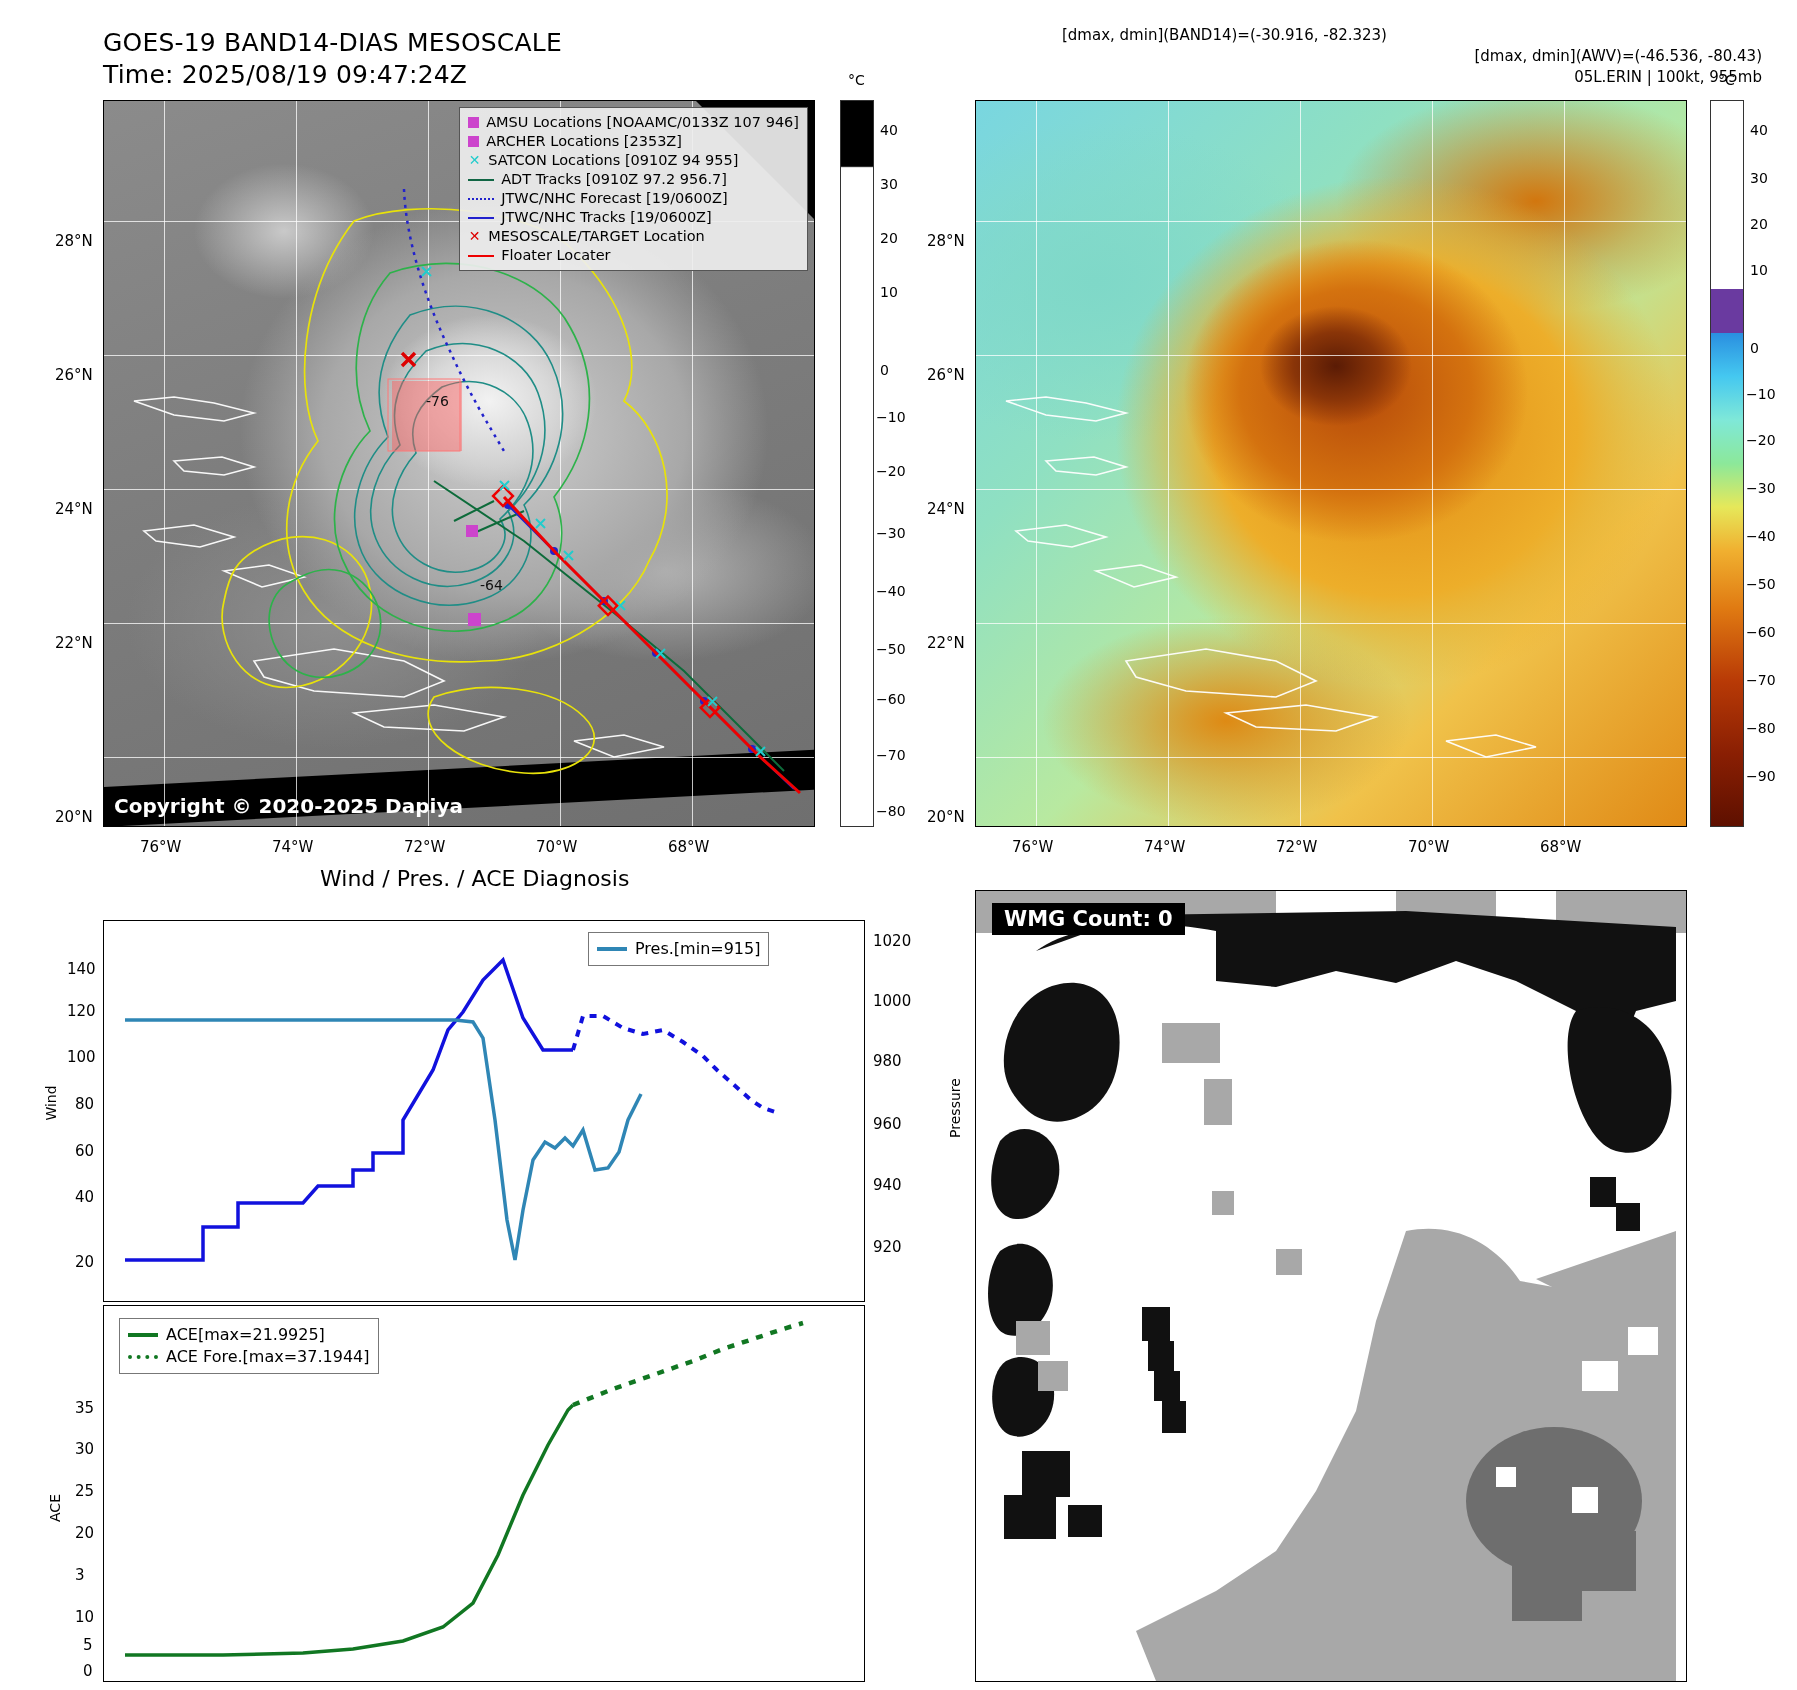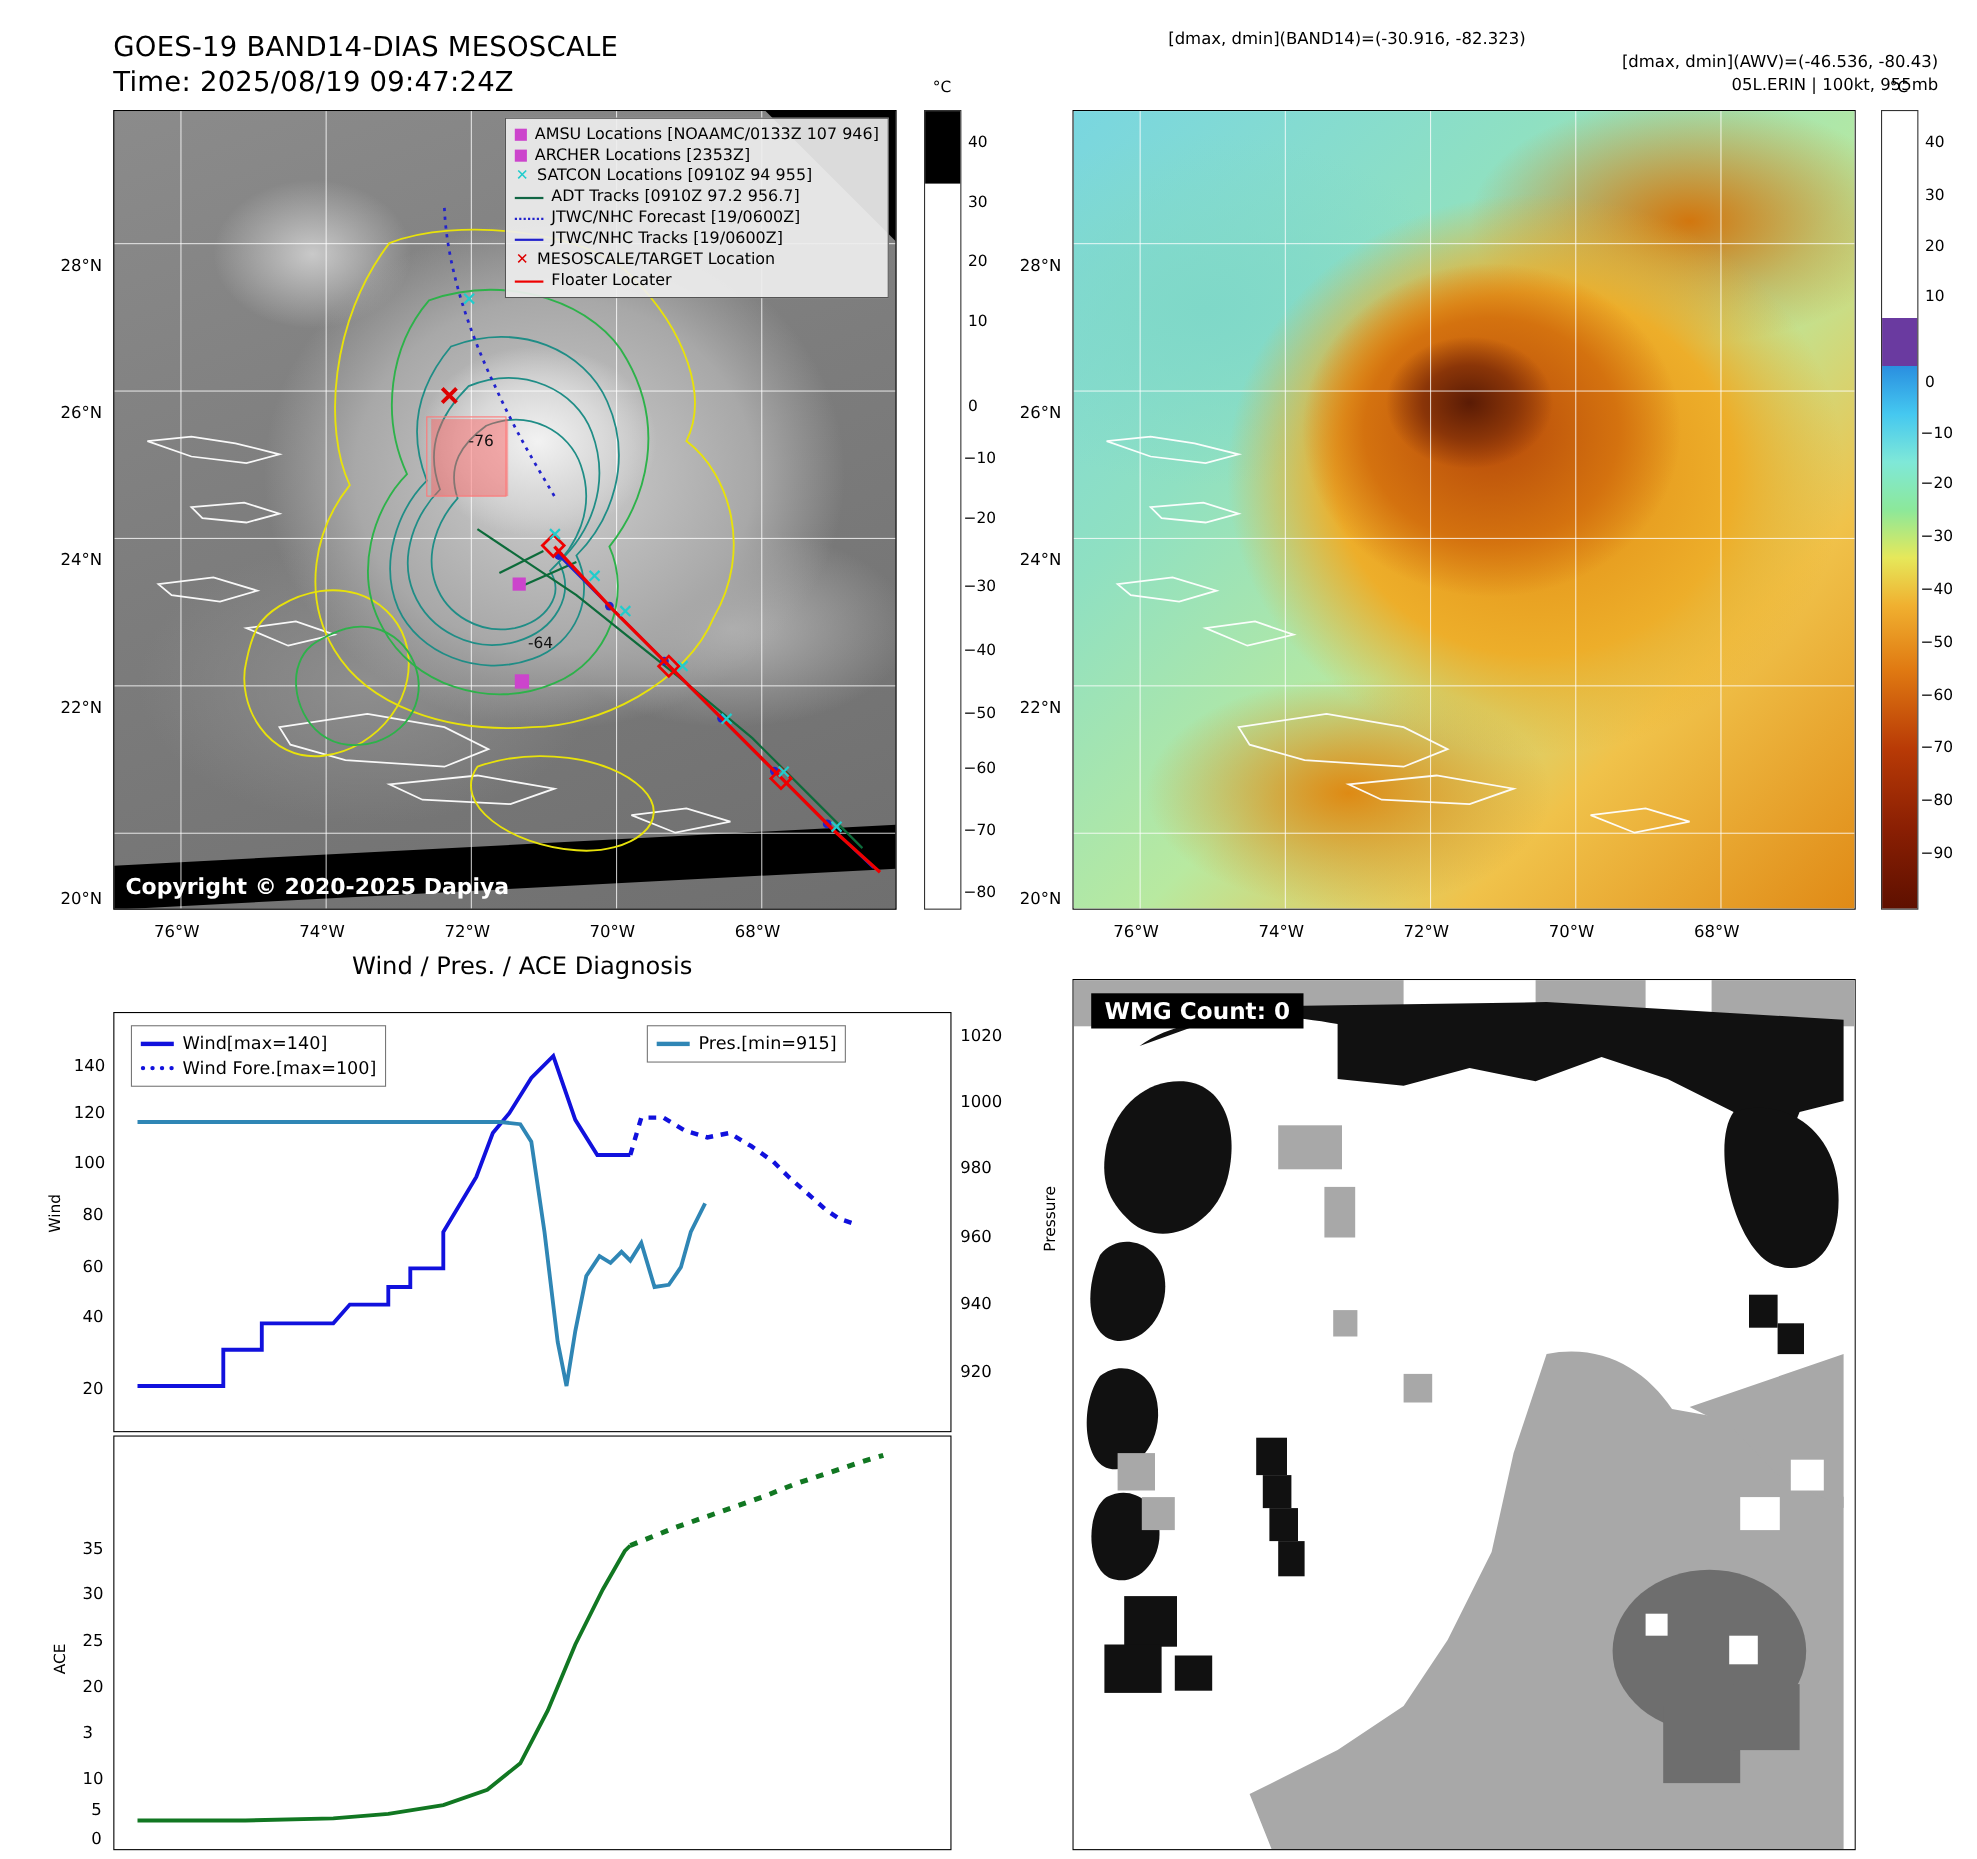--- a/index.html
+++ b/index.html
@@ -288,30 +288,20 @@
 
   <div class="subax" style="left:0;top:40px;width:760px;height:380px;"></div>
   <svg width="760" height="380" style="position:absolute;left:0;top:40px;z-index:2">
 
     <polyline fill="none" stroke="#1111dd" stroke-width="3.5" points="22,340 60,340 88,340 100,340 100,307 135,307 135,283 200,283 200,283 215,266 250,266 250,250 270,250 270,233 300,233 300,200 330,150 345,110 360,92 380,60 400,40 420,98 440,130 455,130 470,130"></polyline>
 
     <polyline fill="none" stroke="#1111dd" stroke-width="4" stroke-dasharray="7 7" points="470,130 480,96 500,96 520,108 540,114 560,110 580,122 600,136 614,150 630,164 648,180 660,188 672,192"></polyline>
 
     <polyline fill="none" stroke="#2f86b5" stroke-width="3.5" points="22,100 120,100 200,100 260,100 300,100 330,100 352,100 370,102 380,118 392,200 404,300 412,340 420,290 430,240 442,222 452,228 462,218 470,226 480,210 492,250 505,248 516,232 525,200 538,174"></polyline>
   </svg>
-  <div class="chlegend" style="left:16px;top:52px;">
-    <div class="row">
-        <span class="ln" style="border-top:4px solid #1111dd"></span>
-        <span>Wind[max=140]</span>
-      </div>
-    <div class="row">
-        <span class="ln" style="border-top:4px dotted #1111dd"></span>
-        <span>Wind Fore.[max=100]</span>
-      </div>
-  </div>
   <div class="chlegend" style="left:485px;top:52px;">
     <div class="row">
         <span class="ln" style="border-top:4px solid #2f86b5"></span>
         <span>Pres.[min=915]</span>
       </div>
   </div>
 
   <div class="ticklab" style="left:-36px;top:80px;">140</div>
   <div class="ticklab" style="left:-36px;top:122px;">120</div>
   <div class="ticklab" style="left:-36px;top:168px;">100</div>
@@ -327,20 +317,30 @@
   <div class="ticklab" style="left:770px;top:235px;">960</div>
   <div class="ticklab" style="left:770px;top:296px;">940</div>
   <div class="ticklab" style="left:770px;top:358px;">920</div>
   <div style="position:absolute;left:822px;top:220px;font-size:14px;transform:rotate(-90deg);">Pressure</div>
 
   <div class="subax" style="left:0;top:425px;width:760px;height:375px;"></div>
   <svg width="760" height="375" style="position:absolute;left:0;top:425px;z-index:2">
     <polyline fill="none" stroke="#117722" stroke-width="3.5" points="22,350 120,350 200,348 250,344 300,336 340,322 370,298 395,250 420,190 445,140 465,105 470,100"></polyline>
     <polyline fill="none" stroke="#117722" stroke-width="4.5" stroke-dasharray="7 8" points="470,100 510,84 550,70 590,56 620,44 650,34 680,24 700,18"></polyline>
   </svg>
+  <div class="chlegend" style="left:16px;top:438px;">
+    <div class="row">
+        <span class="ln" style="border-top:4px solid #117722"></span>
+        <span>ACE[max=21.9925]</span>
+      </div>
+    <div class="row">
+        <span class="ln" style="border-top:4px dotted #117722"></span>
+        <span>ACE Fore.[max=37.1944]</span>
+      </div>
+  </div>
   <div class="ticklab" style="left:-28px;top:519px;">35</div>
   <div class="ticklab" style="left:-28px;top:560px;">30</div>
   <div class="ticklab" style="left:-28px;top:602px;">25</div>
   <div class="ticklab" style="left:-28px;top:644px;">20</div>
   <div class="ticklab" style="left:-28px;top:686px;">3</div>
   <div class="ticklab" style="left:-28px;top:728px;">10</div>
   <div class="ticklab" style="left:-20px;top:756px;">5</div>
   <div class="ticklab" style="left:-20px;top:782px;">0</div>
   <div style="position:absolute;left:-62px;top:620px;font-size:14px;transform:rotate(-90deg);">ACE</div>
 </div>

